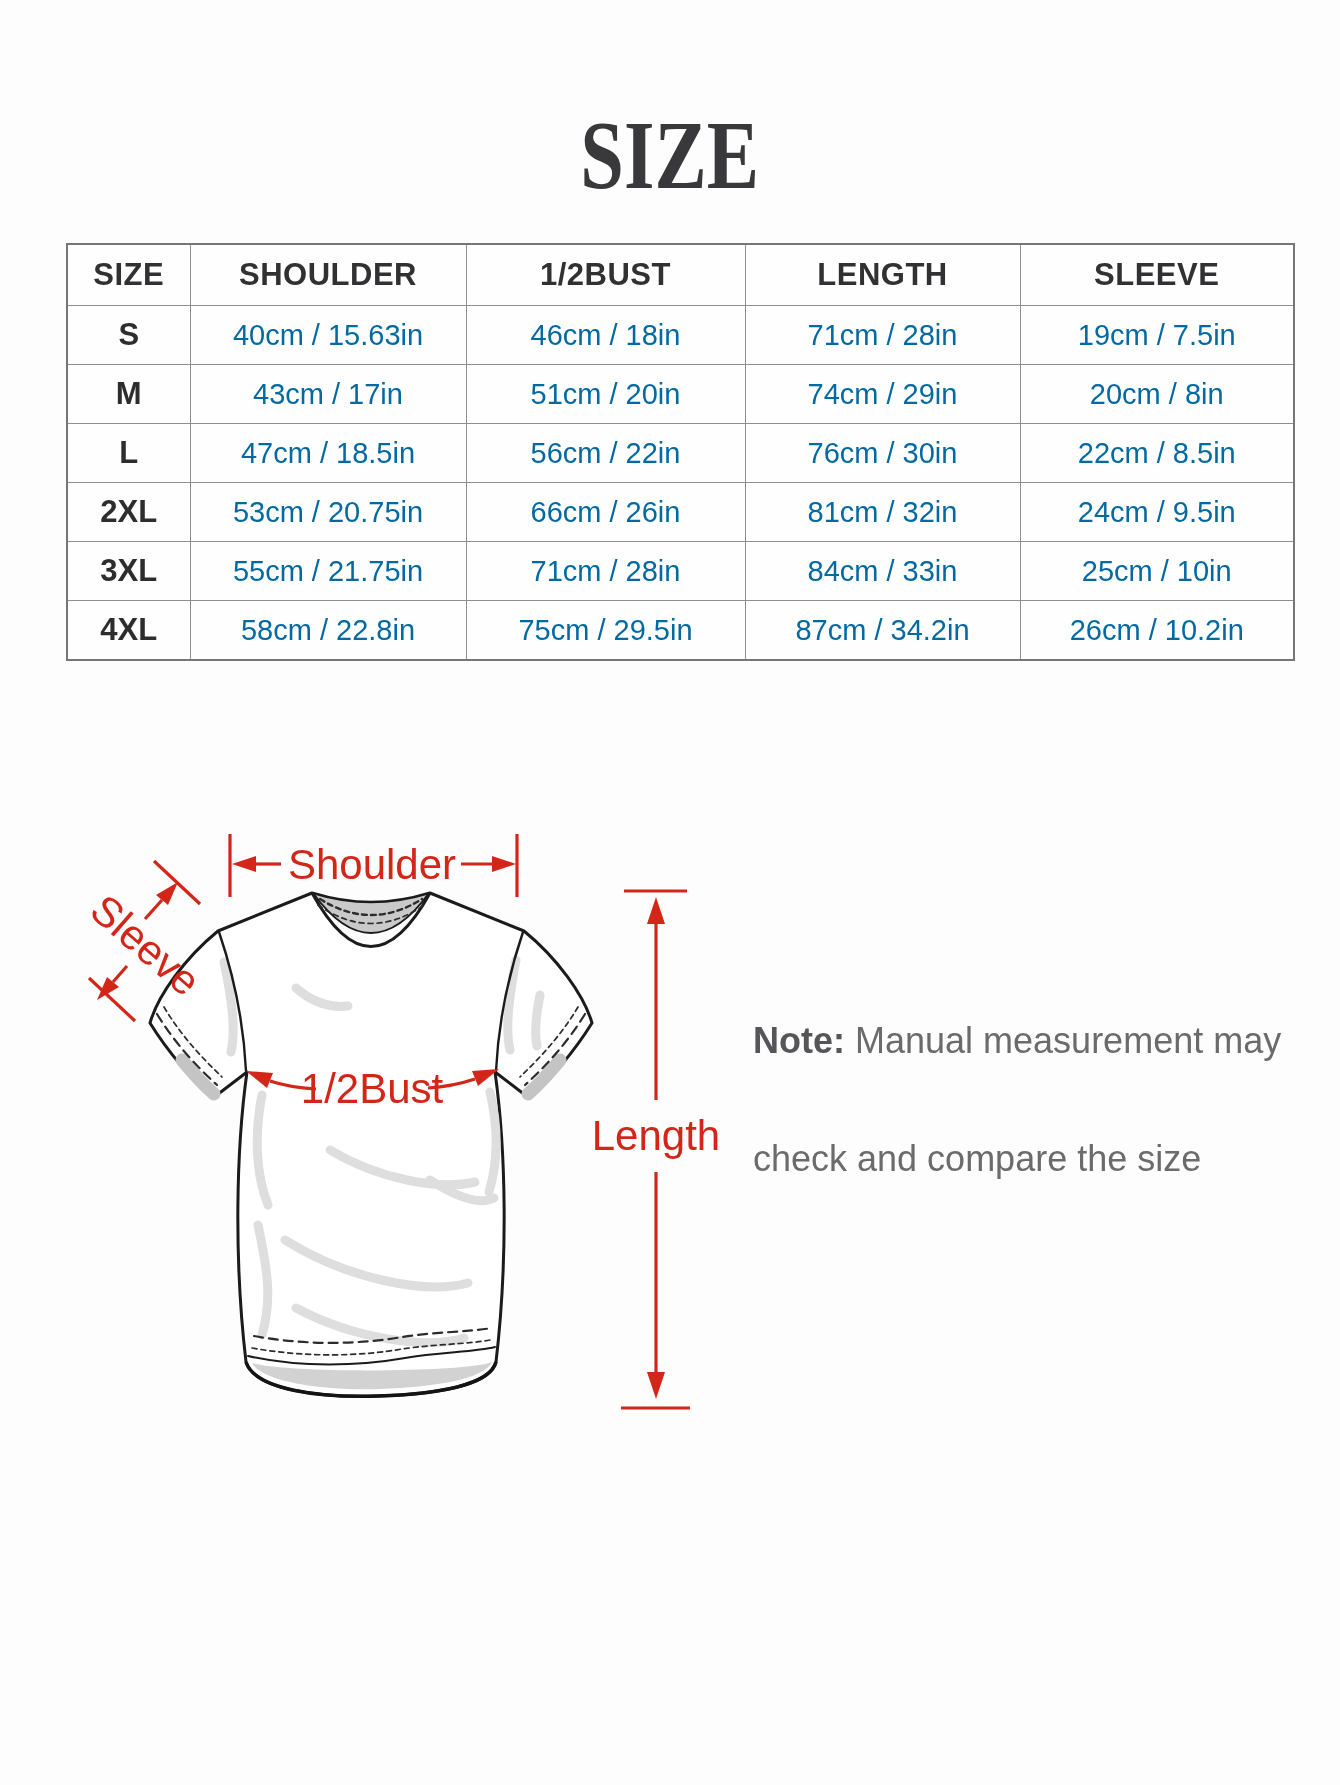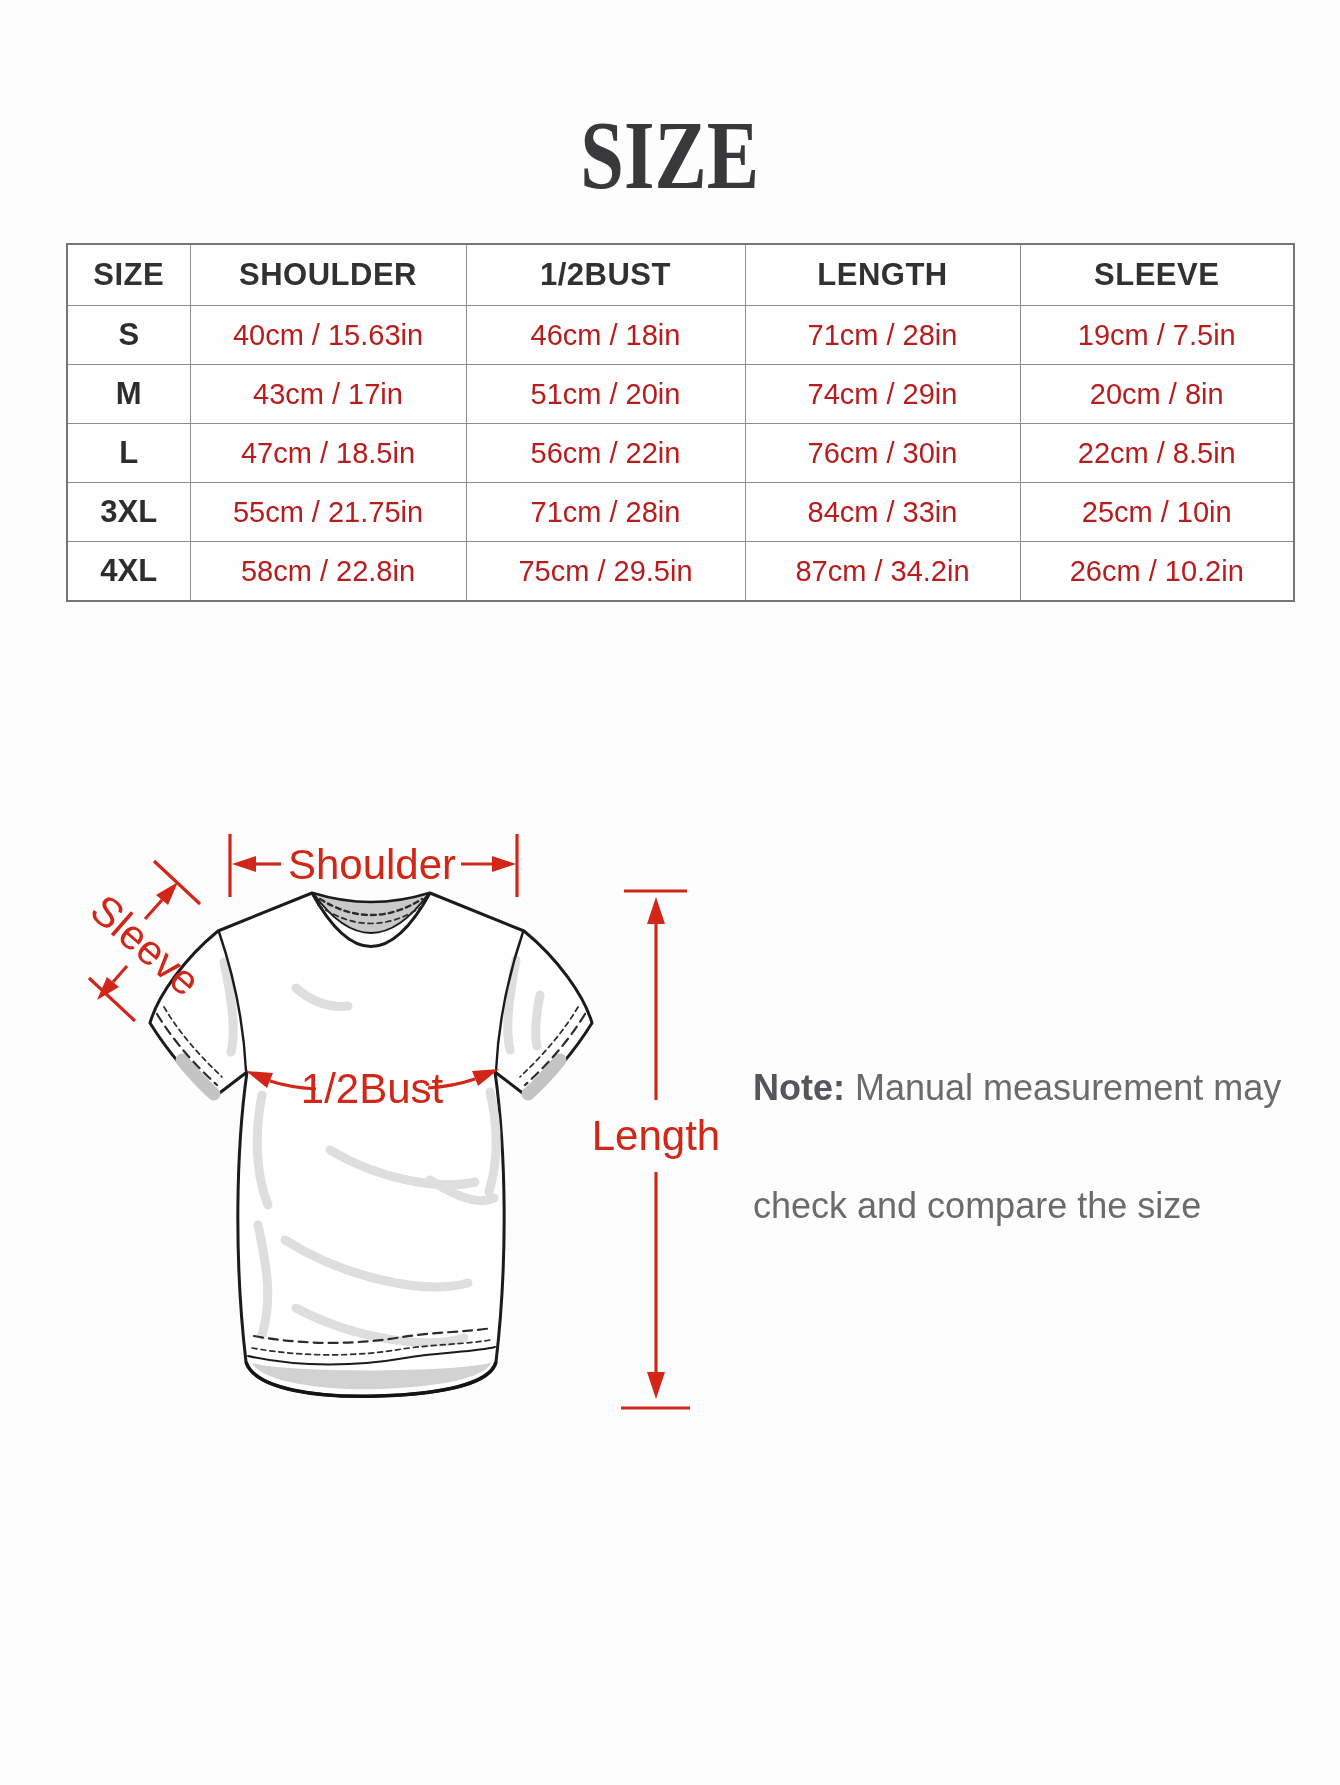--- a/index.html
+++ b/index.html
@@ -8,23 +8,23 @@
   
   .title-wrap{position:absolute;top:106px;left:0;width:100%;text-align:center;}
   .title{display:inline-block;font-family:"Liberation Serif",serif;font-weight:700;
          font-size:98px;line-height:1;color:#39393b;transform:scaleX(.80);letter-spacing:0px;}
   
   table.size-table{position:absolute;left:66px;top:243px;width:1227px;table-layout:fixed;
          border-collapse:collapse;border:2px solid #767676;background:#fefefe;}
   .size-table th,.size-table td{border:1px solid #8e8e8e;text-align:center;vertical-align:middle;padding:0;}
   .size-table thead th{height:60px;font-size:31px;font-weight:700;color:#313134;letter-spacing:.5px;}
   .size-table tbody th{font-size:31px;font-weight:700;color:#2d2d2f;}
-  .size-table tbody td{height:58px;font-size:29px;color:#b91c1c;}
-  
-  .note{position:absolute;left:753px;top:1022px;width:545px;font-size:36px;line-height:59px;
+  .size-table tbody td{height:58px;font-size:29px;color:#0369a1;}
+  
+  .note{position:absolute;left:753px;top:975px;width:545px;font-size:36px;line-height:59px;
         color:#6b6b6d;white-space:nowrap;}
   .note b{color:#56565a;font-weight:700;}
   
   svg.diagram{position:absolute;left:0;top:0;width:1340px;height:1785px;}
   .outline{fill:#ffffff;stroke:#1b1b1b;stroke-width:3;stroke-linejoin:round;}
   .seam{fill:none;stroke:#1b1b1b;stroke-width:2.4;stroke-linecap:round;}
   .thin{fill:none;stroke:#1b1b1b;stroke-width:2;stroke-linecap:round;}
   .stitch{fill:none;stroke:#2c2c2c;stroke-width:2.2;stroke-dasharray:9 6;stroke-linecap:round;}
   .stitch2{fill:none;stroke:#2c2c2c;stroke-width:1.7;stroke-dasharray:5 4;stroke-linecap:round;}
   .graypart{fill:#c9c9c9;}
@@ -77,20 +77,27 @@
           <td>20cm / 8in</td>
         </tr>
         <tr>
           <th>L</th>
           <td>47cm / 18.5in</td>
           <td>56cm / 22in</td>
           <td>76cm / 30in</td>
           <td>22cm / 8.5in</td>
         </tr>
         <tr>
+          <th>2XL</th>
+          <td>53cm / 20.75in</td>
+          <td>66cm / 26in</td>
+          <td>81cm / 32in</td>
+          <td>24cm / 9.5in</td>
+        </tr>
+        <tr>
           <th>3XL</th>
           <td>55cm / 21.75in</td>
           <td>71cm / 28in</td>
           <td>84cm / 33in</td>
           <td>25cm / 10in</td>
         </tr>
         <tr>
           <th>4XL</th>
           <td>58cm / 22.8in</td>
           <td>75cm / 29.5in</td>

